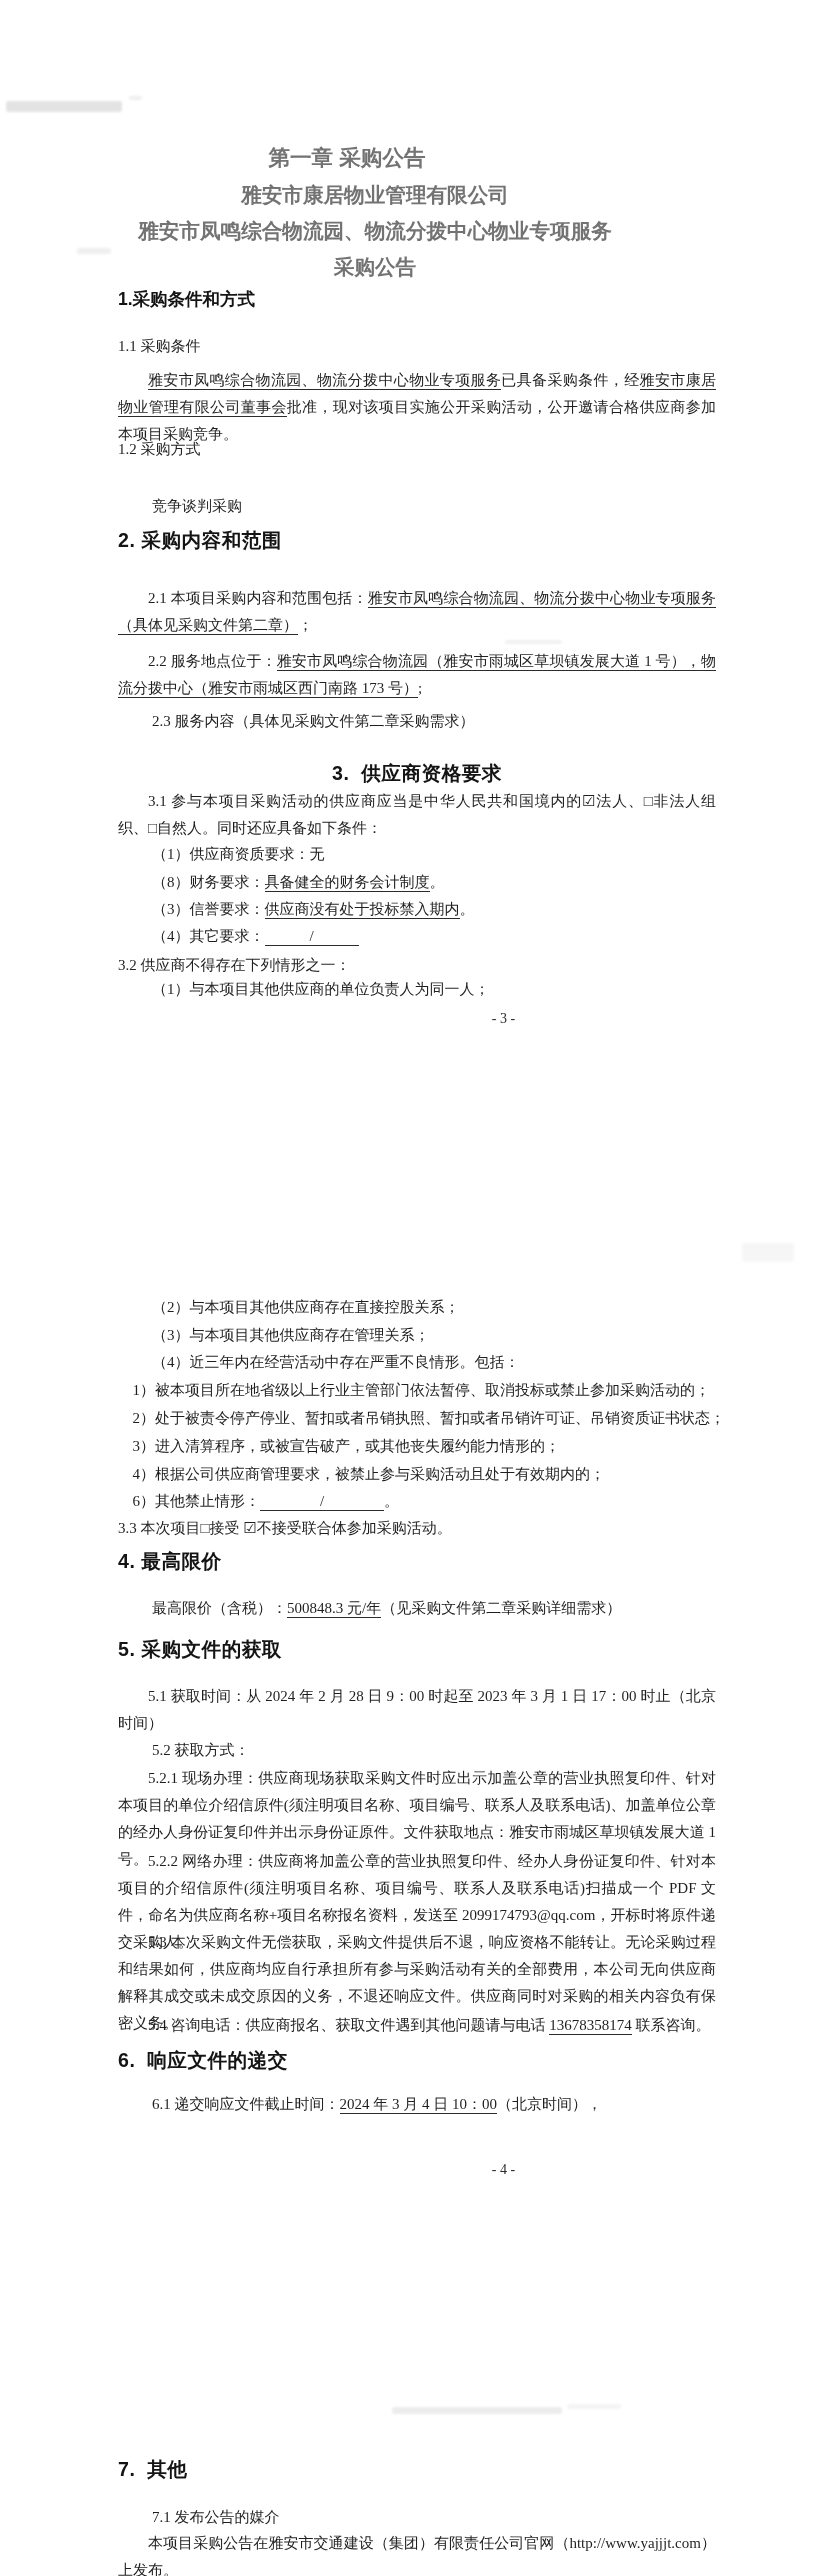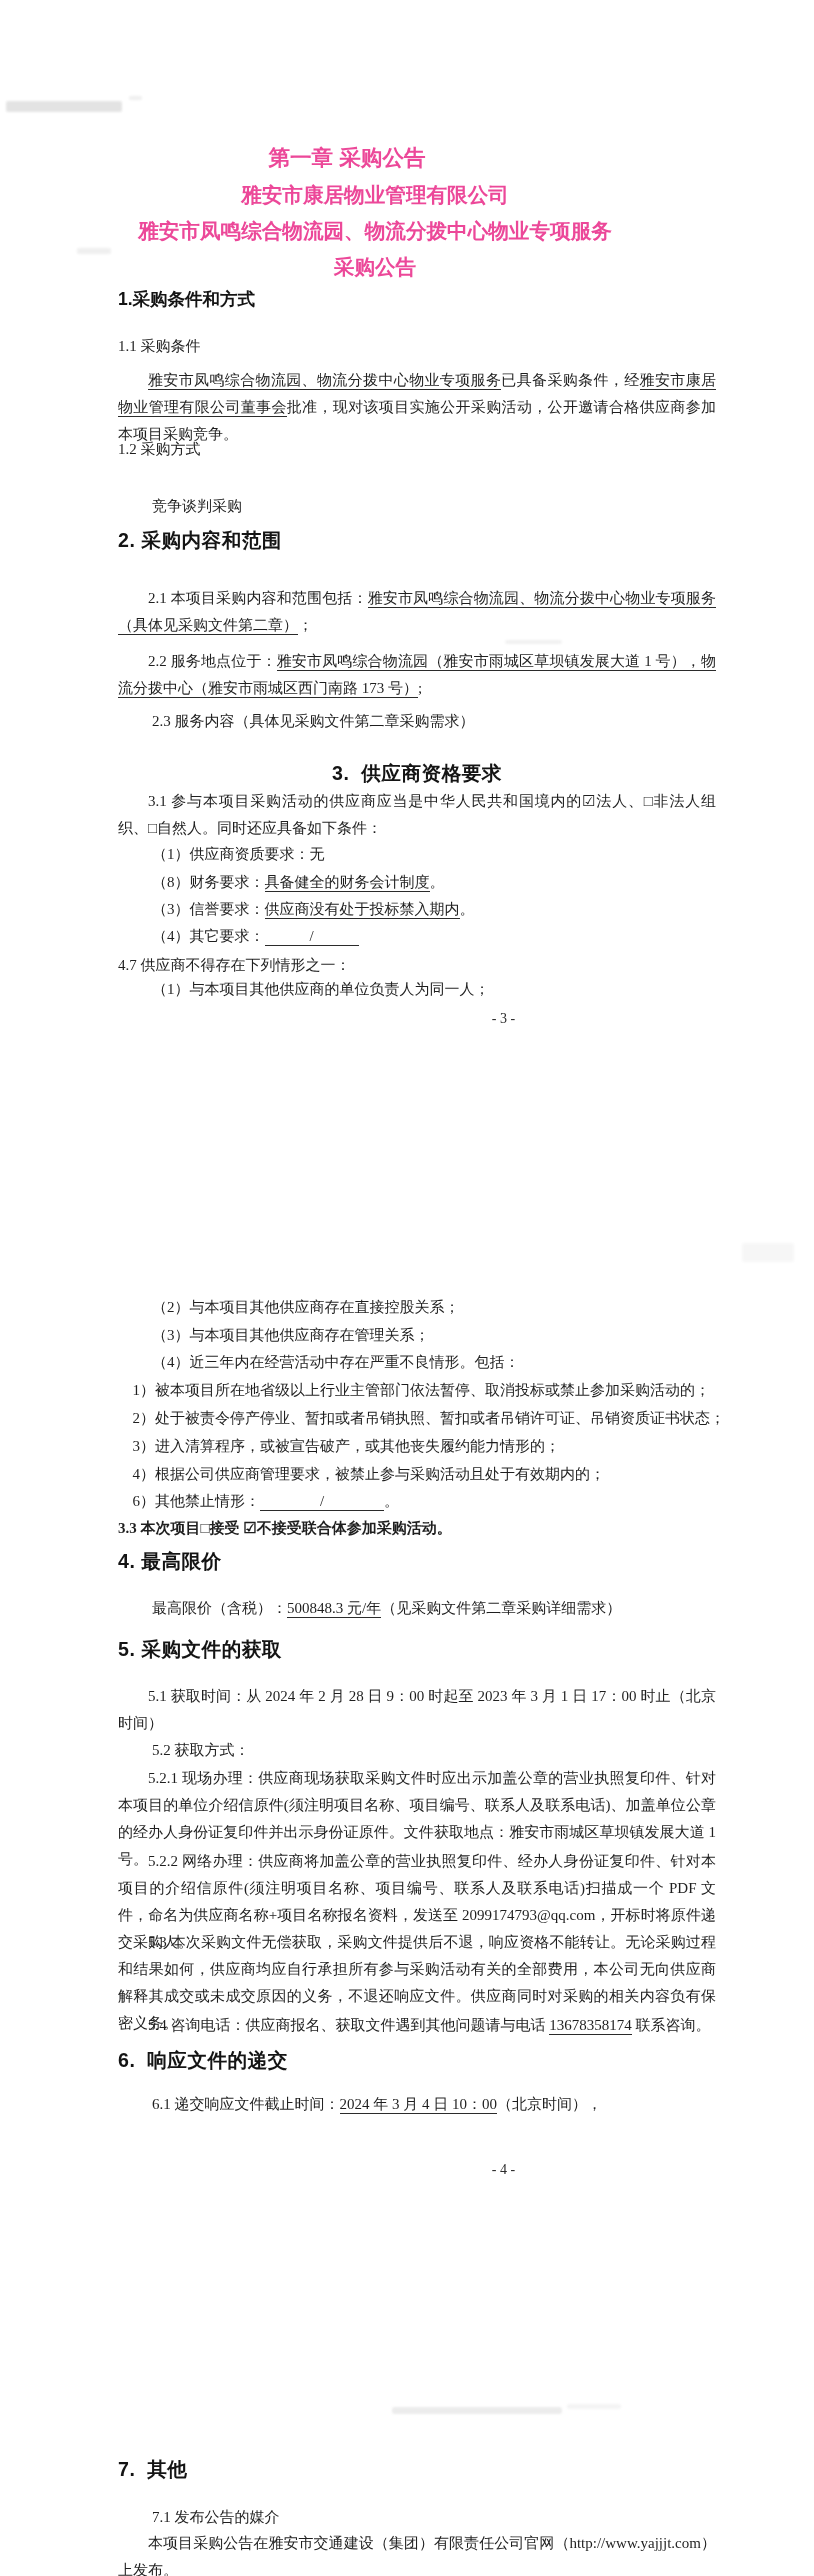--- a/index.html
+++ b/index.html
@@ -18,21 +18,21 @@
     font-family:"Liberation Sans","DejaVu Sans",sans-serif;
     font-weight:700; font-size:19.6px; color:#141414; letter-spacing:0.5px;
   }
   .heading-mid {
     font-family:"Liberation Sans","DejaVu Sans",sans-serif;
     font-weight:700; font-size:17.5px; color:#141414;
   }
   .doc-title {
     position:absolute; left:0; width:694px; text-align:center;
     font-family:"Liberation Sans","DejaVu Sans",sans-serif;
-    font-weight:700; color:#ec4899;
+    font-weight:700; color:#737373;
   }
   .t1 { font-size:21.6px; }
   .t2 { font-size:20.6px;margin-left:28px; }
   .u { border-bottom:1px solid #2b2b2b; padding-bottom:0.5px; }
   .pagenum { position:absolute; left:483px; width:41px; text-align:center; font-size:14px; color:#2a2a2a; }
   .artifact { position:absolute; background:#6b6b6b; border-radius:2.1px; filter:blur(1px); }
 </style>
 </head>
 <body>
 
@@ -61,33 +61,33 @@
   <div class="abs body-text indent" style="top:585px;"><span>2.1 本项目采购内容和范围包括：</span><span class="u">雅安市凤鸣综合物流园、物流分拨中心物业专项服务（具体见采购文件第二章）</span><span>；</span></div>
   <div class="abs body-text indent" style="top:648px;"><span>2.2 服务地点位于：</span><span class="u">雅安市凤鸣综合物流园（雅安市雨城区草坝镇发展大道 1 号），物流分拨中心（雅安市雨城区西门南路 173 号）</span><span>;</span></div>
   <div class="abs single pl2" style="top:711px;">2.3 服务内容（具体见采购文件第二章采购需求）</div>
 
   <div class="abs heading-big" style="top:760px;text-align:center;">3.&nbsp; 供应商资格要求</div>
   <div class="abs body-text indent" style="top:788px;">3.1 参与本项目采购活动的供应商应当是中华人民共和国境内的☑法人、□非法人组织、□自然人。同时还应具备如下条件：</div>
   <div class="abs single pl2" style="top:844px;">（1）供应商资质要求：无</div>
   <div class="abs single pl2" style="top:872px;"><span>（8）财务要求：</span><span class="u">具备健全的财务会计制度</span><span>。</span></div>
   <div class="abs single pl2" style="top:899px;"><span>（3）信誉要求：</span><span class="u">供应商没有处于投标禁入期内</span><span>。</span></div>
   <div class="abs single pl2" style="top:926px;"><span>（4）其它要求：</span><span class="u">　　　/　　　</span></div>
-  <div class="abs single" style="top:955px;">4.7 供应商不得存在下列情形之一：</div>
+  <div class="abs single" style="top:955px;">3.2 供应商不得存在下列情形之一：</div>
   <div class="abs single pl2" style="top:979px;">（1）与本项目其他供应商的单位负责人为同一人；</div>
   <div class="pagenum" style="top:1011px;">- 3 -</div>
 
   <div class="abs single pl2" style="top:1297px;">（2）与本项目其他供应商存在直接控股关系；</div>
   <div class="abs single pl2" style="top:1325px;">（3）与本项目其他供应商存在管理关系；</div>
   <div class="abs single pl2" style="top:1352px;">（4）近三年内在经营活动中存在严重不良情形。包括：</div>
   <div class="abs single pl1" style="top:1380px;">1）被本项目所在地省级以上行业主管部门依法暂停、取消投标或禁止参加采购活动的；</div>
   <div class="abs single pl1" style="top:1408px;">2）处于被责令停产停业、暂扣或者吊销执照、暂扣或者吊销许可证、吊销资质证书状态；</div>
   <div class="abs single pl1" style="top:1436px;">3）进入清算程序，或被宣告破产，或其他丧失履约能力情形的；</div>
   <div class="abs single pl1" style="top:1464px;">4）根据公司供应商管理要求，被禁止参与采购活动且处于有效期内的；</div>
   <div class="abs single pl1" style="top:1491px;"><span>6）其他禁止情形：</span><span class="u">　　　　/　　　　</span><span>。</span></div>
-  <div class="abs single" style="top:1518px;font-weight:bold;">3.3 本次项目□接受 ☑不接受联合体参加采购活动。</div>
+  <div class="abs single" style="top:1518px;">3.3 本次项目□接受 ☑不接受联合体参加采购活动。</div>
 
   <div class="abs heading-big" style="top:1548px;">4. 最高限价</div>
   <div class="abs single pl2" style="top:1598px;"><span>最高限价（含税）：</span><span class="u">500848.3 元/年</span><span>（见采购文件第二章采购详细需求）</span></div>
 
   <div class="abs heading-big" style="top:1636px;">5. 采购文件的获取</div>
   <div class="abs body-text indent" style="top:1683px;">5.1 获取时间：从 2024 年 2 月 28 日 9：00 时起至 2023 年 3 月 1 日 17：00 时止（北京时间）</div>
   <div class="abs single pl2" style="top:1740px;">5.2 获取方式：</div>
   <div class="abs body-text indent" style="top:1765px;">5.2.1 现场办理：供应商现场获取采购文件时应出示加盖公章的营业执照复印件、针对本项目的单位介绍信原件(须注明项目名称、项目编号、联系人及联系电话)、加盖单位公章的经办人身份证复印件并出示身份证原件。文件获取地点：雅安市雨城区草坝镇发展大道 1 号。</div>
   <div class="abs body-text indent" style="top:1848px;">5.2.2 网络办理：供应商将加盖公章的营业执照复印件、经办人身份证复印件、针对本项目的介绍信原件(须注明项目名称、项目编号、联系人及联系电话)扫描成一个 PDF 文件，命名为供应商名称+项目名称报名资料，发送至 2099174793@qq.com，开标时将原件递交采购人。</div>
   <div class="abs body-text indent" style="top:1929px;">5.3 本次采购文件无偿获取，采购文件提供后不退，响应资格不能转让。无论采购过程和结果如何，供应商均应自行承担所有参与采购活动有关的全部费用，本公司无向供应商解释其成交或未成交原因的义务，不退还响应文件。供应商同时对采购的相关内容负有保密义务。</div>

